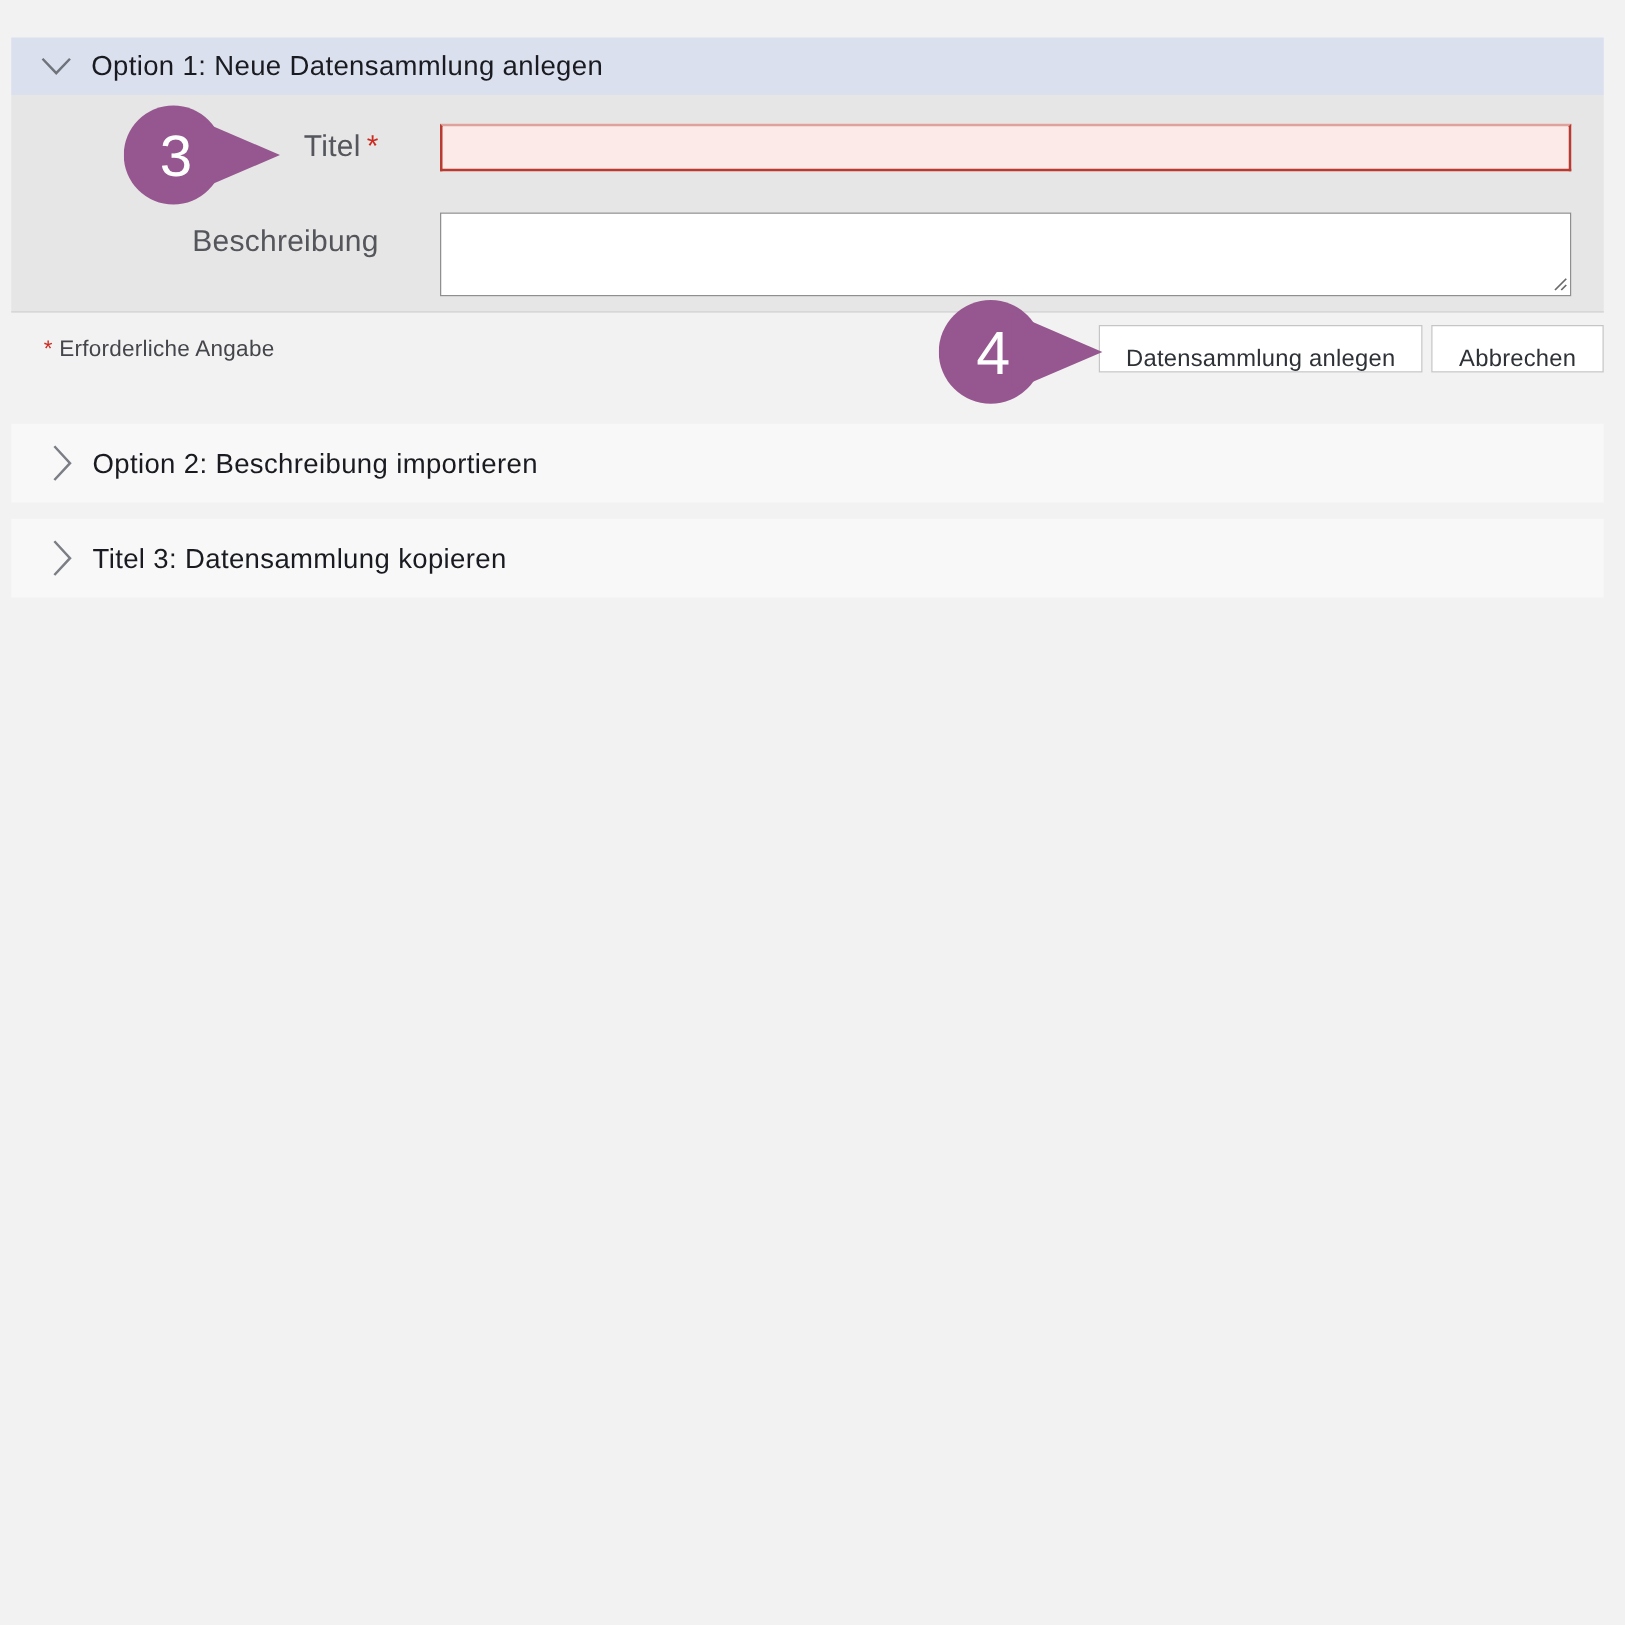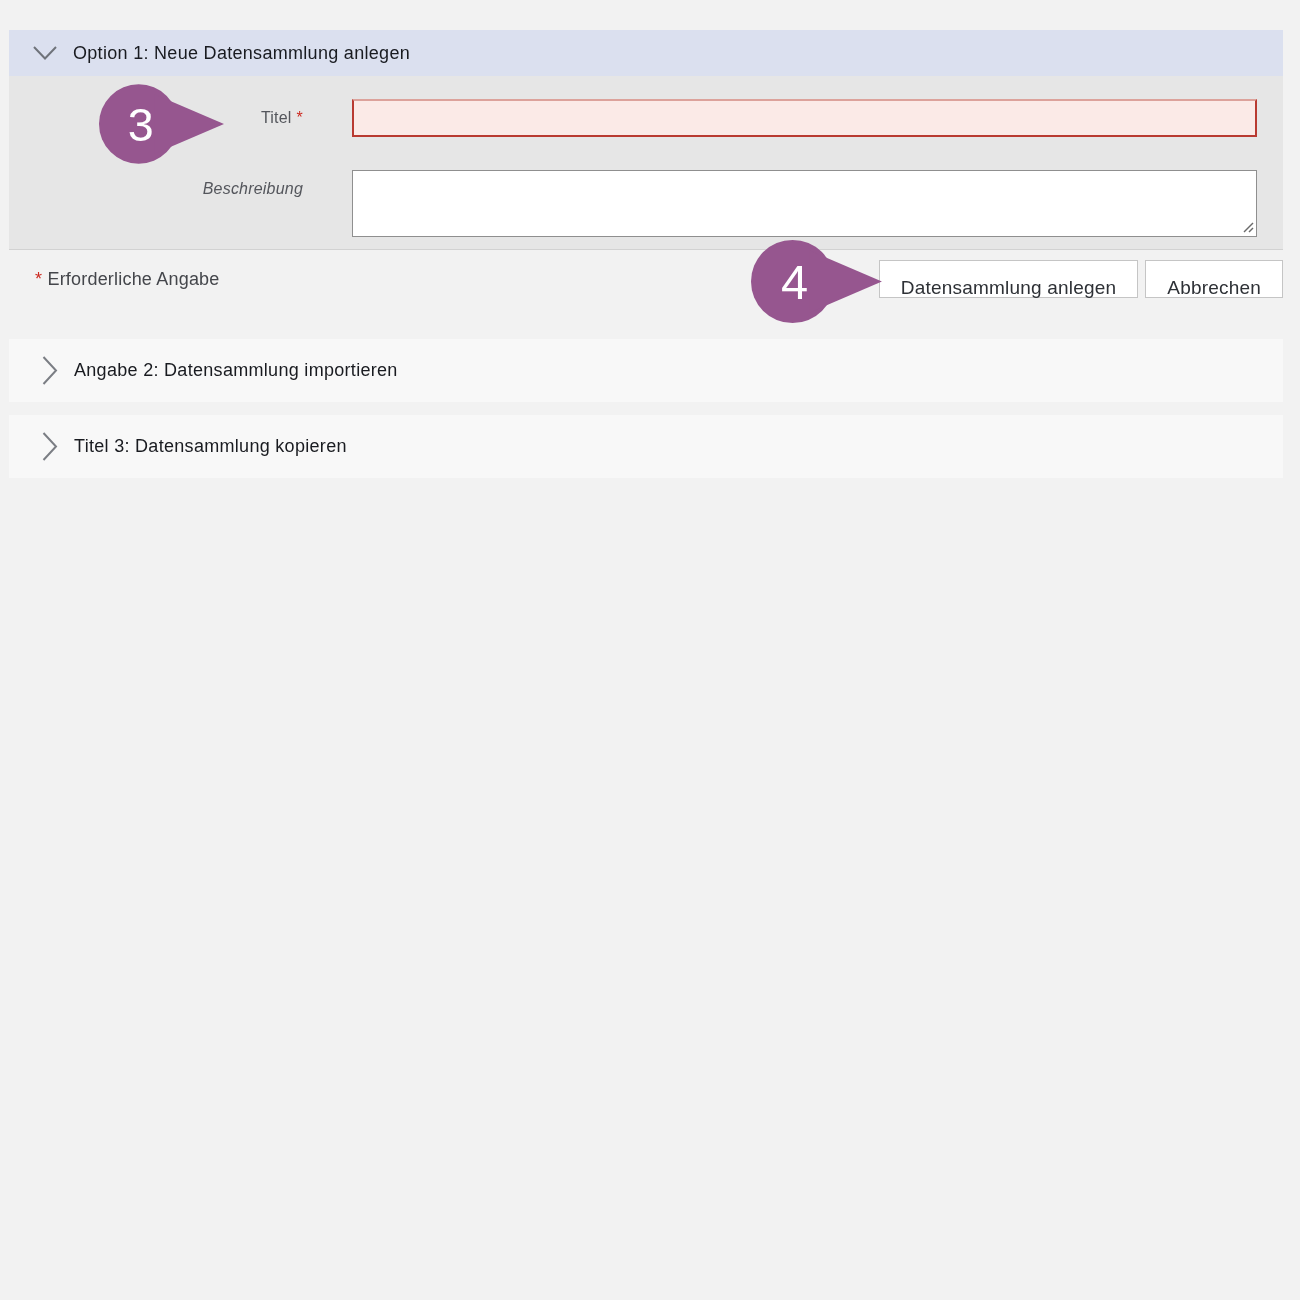--- a/index.html
+++ b/index.html
@@ -11,32 +11,32 @@
     overflow:hidden;
   }
   .content { position:absolute; left:9px; top:30px; width:1274px; }
 
   
   .acc-header1 {
     height:46px; background:#dbe0ef;
     display:flex; align-items:center; gap:16px;
     padding-left:24px; cursor:pointer;
   }
-  .acc-title { font-size:18px; color:#191b20; letter-spacing:.3px; }
+  .acc-title { font-size:22px; color:#191b20; letter-spacing:.3px; }
 
   .form-panel {
     background:#e6e6e6; height:174px;
     padding:23px 26px 0 0;
     border-bottom:1px solid #d2d2d2;
   }
   .form-row { display:flex; }
-  .form-row + .form-row { margin-top:33px;font-style:italic; }
+  .form-row + .form-row { margin-top:33px; }
   .lbl {
     width:294px; flex:none; text-align:right;
-    font-size:16px; color:#54565c; letter-spacing:.2px;
+    font-size:24px; color:#54565c; letter-spacing:.2px;
   }
   .row-titel { align-items:center; }
   .row-titel .lbl { line-height:38px; }
   .row-besch { align-items:flex-start; }
   .row-besch .lbl { padding-top:10px; }
   .field-col { flex:1 1 auto; margin-left:49px; position:relative; }
 
   .input-error {
     width:100%; height:38px; display:block;
     border:2px solid #b93a31; border-top-color:#dca29b;
@@ -116,21 +116,21 @@
     <div class="actions">
       <button class="btn">Datensammlung anlegen</button>
       <button class="btn">Abbrechen</button>
     </div>
   </div>
 
   <div class="acc-row">
     <svg class="chev" width="16" height="29" viewBox="0 0 16 29">
       <polyline points="1.5,1 14,14.5 1.5,28" fill="none" stroke="#7b7e84" stroke-width="2"></polyline>
     </svg>
-    <span class="acc-title">Angabe 2: Datensammlung importieren</span>
+    <span class="acc-title">Option 2: Beschreibung importieren</span>
   </div>
 
   <div class="acc-row">
     <svg class="chev" width="16" height="29" viewBox="0 0 16 29">
       <polyline points="1.5,1 14,14.5 1.5,28" fill="none" stroke="#7b7e84" stroke-width="2"></polyline>
     </svg>
     <span class="acc-title">Titel 3: Datensammlung kopieren</span>
   </div>
 
 </div>

